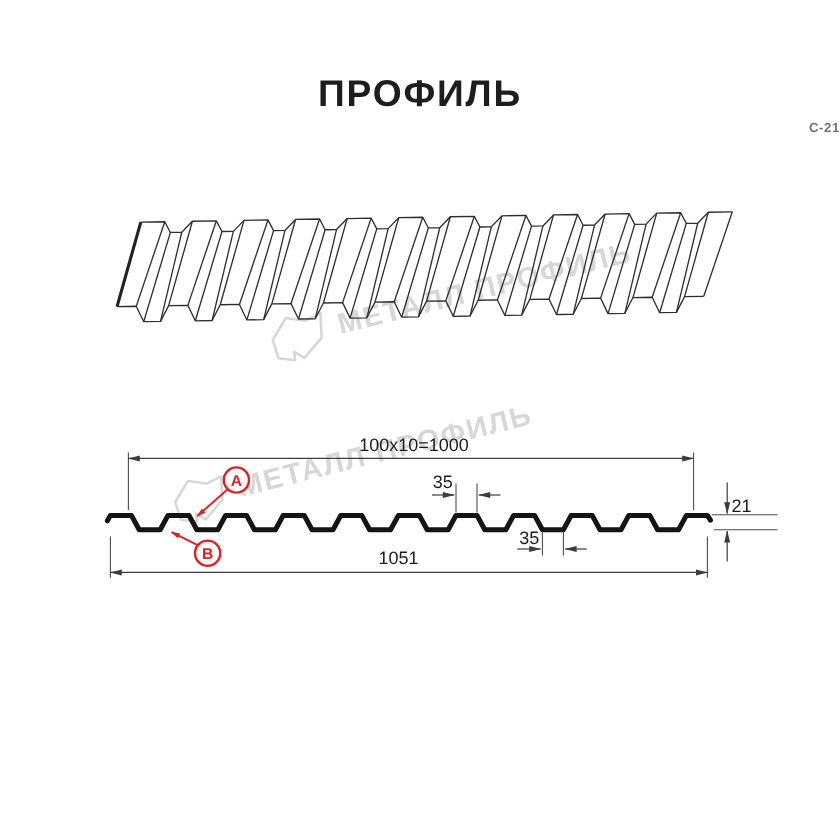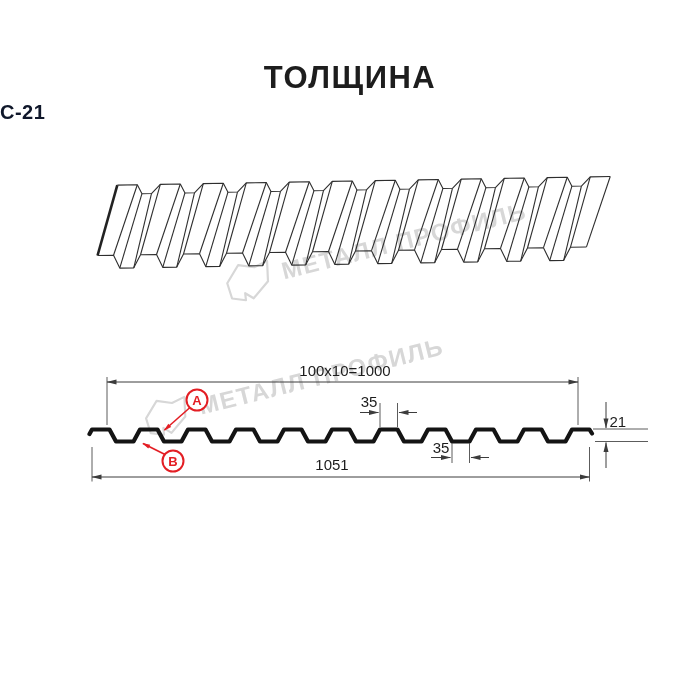--- a/index.html
+++ b/index.html
@@ -1,22 +1,22 @@
 <!DOCTYPE html>
 <html style="--accent: #e31e24; --wm: #d7d7d7;"><head>
 <meta charset="utf-8">
 <style>
   :root { --accent:#e31e24; --wm:#d7d7d7; --ink:#1d1d1d; --line:#2e2e2e; }
   html,body{margin:0;padding:0;background:#fff;}
   .page{position:relative;width:700px;height:700px;background:#ffffff;overflow:hidden;
         font-family:"Liberation Sans", sans-serif;}
   .title{position:absolute;left:0;right:0;top:60px;text-align:center;
          font-size:31px;font-weight:800;letter-spacing:1.5px;color:var(--ink);}
-  .subtitle{position:absolute;left:0;right:0;top:101px;text-align:left;
-         font-size:20px;font-weight:600;letter-spacing:0.5px;color:#0f172a;}
+  .subtitle{position:absolute;left:0;right:0;top:101px;text-align:right;
+         font-size:11px;font-weight:600;letter-spacing:0.5px;color:#737373;}
   .footer-note{position:absolute;left:0;right:0;top:620px;text-align:center;
          font-size:15px;font-weight:600;letter-spacing:0.6px;color:#262626;}
   .watermark{position:absolute;display:flex;align-items:center;gap:8px;
          transform:rotate(-14deg);transform-origin:0 100%;z-index:1;pointer-events:none;}
   .watermark .wm-text{font-size:24px;font-weight:700;letter-spacing:1.5px;
          color:var(--wm);white-space:nowrap;}
   .watermark svg{display:block;}
   .wm-logo-path{fill:none;stroke:var(--wm);stroke-width:2.2;stroke-linejoin:round;}
   .drawing{position:absolute;left:0;top:0;z-index:2;}
   .tl{stroke:var(--line);stroke-width:1.1;fill:none;stroke-linejoin:round;}
@@ -29,21 +29,21 @@
   .rhead{fill:var(--accent);}
   .acirc{fill:#ffffff;stroke:var(--accent);stroke-width:2;}
   .atext{font:700 13px "Liberation Sans", sans-serif;fill:var(--accent);}
   .aline{stroke:var(--accent);stroke-width:1.6;fill:none;}
 </style>
 </head>
 <body>
 
 <div class="page">
 
-  <div class="title">ТОЛЩИНА</div>
+  <div class="title">ПРОФИЛЬ</div>
   <div class="subtitle">С-21</div>
 
   <div class="watermark" style="left:227px;top:265px;">
     <svg width="54" height="42" viewBox="0 0 54 42">
       <path class="wm-logo-path" d="M6 19 L21 4 L36 10 L50 7 L46 27 L28 40 L21 33 L20 40 L7 35 Z"></path>
     </svg>
     <span class="wm-text">МЕТАЛЛ ПРОФИЛЬ</span>
   </div>
 
   <div class="watermark" style="left:146px;top:400px;">

